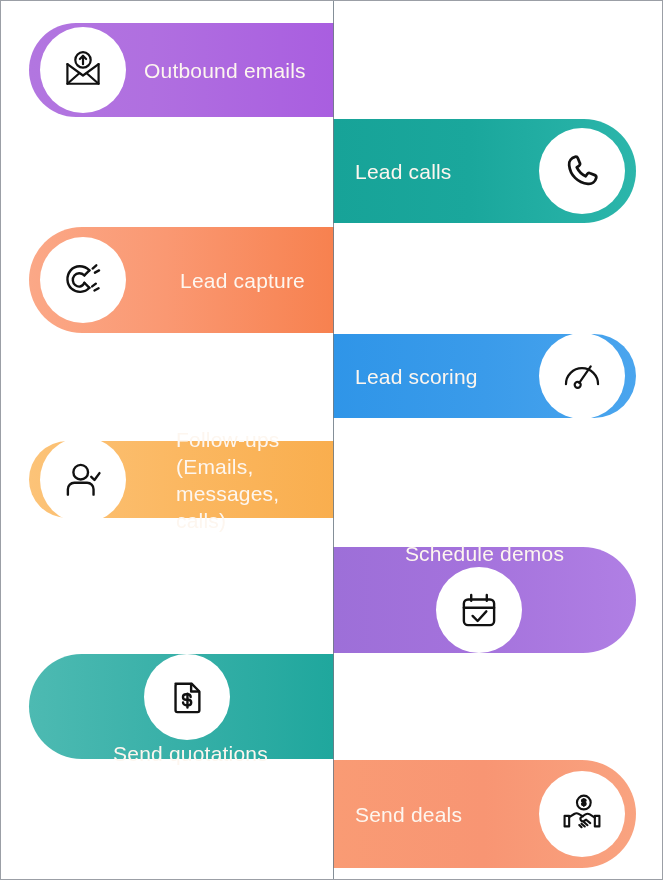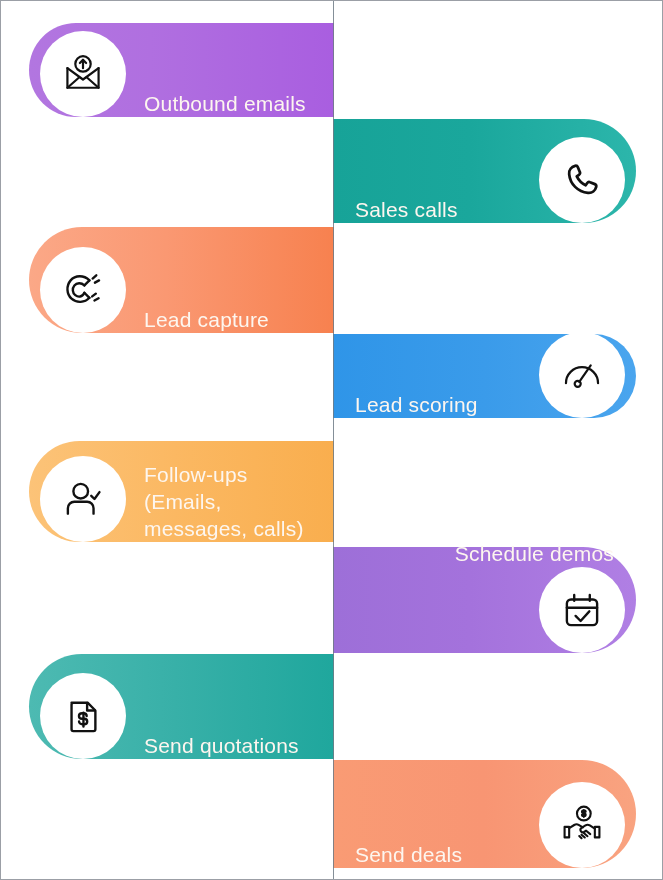--- a/index.html
+++ b/index.html
@@ -30,21 +30,21 @@
     height: 880px;
     background: #6f7b86;
     opacity: 0.85;
     z-index: 5;
   }
 
   
   .bar {
     position: absolute;
     display: flex;
-    align-items: flex-end;
+    align-items: center;
     z-index: 2;
   }
 
   .bar.left {
     left: 28px;
     width: 305px;
     justify-content: flex-start;
     border-top-left-radius: 999px;
     border-bottom-left-radius: 999px;
     border-top-right-radius: 0;
@@ -90,29 +90,29 @@
     font-weight: 400;
   }
   .bar.left .label  { margin-left: 18px; text-align: left; }
   .bar.right .label { margin-right: 22px; text-align: left; flex: 1 1 auto; padding-left: 22px; }
 
   
   #row-0 { top: 22px;  height: 94px; }
   #row-1 { top: 118px; height: 104px; }
   #row-2 { top: 226px; height: 106px; }
   #row-3 { top: 333px; height: 84px; }
-  #row-4 { top: 440px; height: 101px; }
+  #row-4 { top: 440px; height: 77px; gap: 32px; }
   #row-5 { top: 546px; height: 106px; }
-  #row-6 { top: 653px; height: 105px; }
+  #row-6 { top: 653px; height: 105px; flex-direction: column; }
   #row-7 { top: 759px; height: 108px; }
 
   
   #row-0 { background: linear-gradient(90deg,#b276e0 0%,#b06fe0 40%,#a95ee0 100%); }
   #row-1 { background: linear-gradient(90deg,#17a398 0%,#1aa79c 45%,#2cb6ab 100%); }
-  #row-2 { background: linear-gradient(90deg,#fba887 0%,#fa9872 45%,#f7814f 100%); }
+  #row-2 { background: linear-gradient(90deg,#fba887 0%,#fa9872 45%,#f7814f 100%); gap: 36px; }
   #row-3 { background: linear-gradient(90deg,#2f95e8 0%,#3a9bea 50%,#4aa5ee 100%); }
   #row-4 { background: linear-gradient(90deg,#fcc378 0%,#fbb862 48%,#f9ae4e 100%); }
   #row-5 { background: linear-gradient(90deg,#9d6fd8 0%,#a472dc 45%,#b07fe4 100%); flex-direction: column; }
   #row-6 { background: linear-gradient(90deg,#4dbab2 0%,#38b0a8 48%,#1fa79d 100%); }
   #row-7 { background: linear-gradient(90deg,#f99b74 0%,#f89573 50%,#f9a380 100%); }
 </style>
 </head>
 <body>
 
 <div id="canvas">
@@ -128,21 +128,21 @@
           <path d="M7 39 L20 27.5 M41 39 L28 27.5"></path>
           <circle cx="24" cy="13" r="8.4"></circle>
           <path d="M24 17.6 L24 8.8 M20.6 12 L24 8.5 L27.4 12"></path>
         </svg>
       </span>
     </div>
     <div class="label">Outbound emails</div>
   </div>
 
   <div class="bar right" id="row-1">
-    <div class="label">Sales calls</div>
+    <div class="label">Lead calls</div>
     <div class="badge">
       <span>
         <svg viewBox="0 0 48 48" fill="none" stroke="#111" stroke-width="3" stroke-linecap="round" stroke-linejoin="round">
           <path d="M16.5 8.5 C12.5 9.5 9.5 13 10 17.5 C11 28.5 19.5 37 30.5 38 C35 38.5 38.5 35.5 39.5 31.5
                    C39.8 30.2 39.2 29 38 28.5 L32.8 26.4 C31.7 25.9 30.4 26.3 29.7 27.3 L28 29.7
                    C24.3 27.9 20.1 23.7 18.3 20 L20.7 18.3 C21.7 17.6 22.1 16.3 21.6 15.2
                    L19.5 10 C19 8.8 17.8 8.2 16.5 8.5 Z"></path>
         </svg>
       </span>
     </div>

